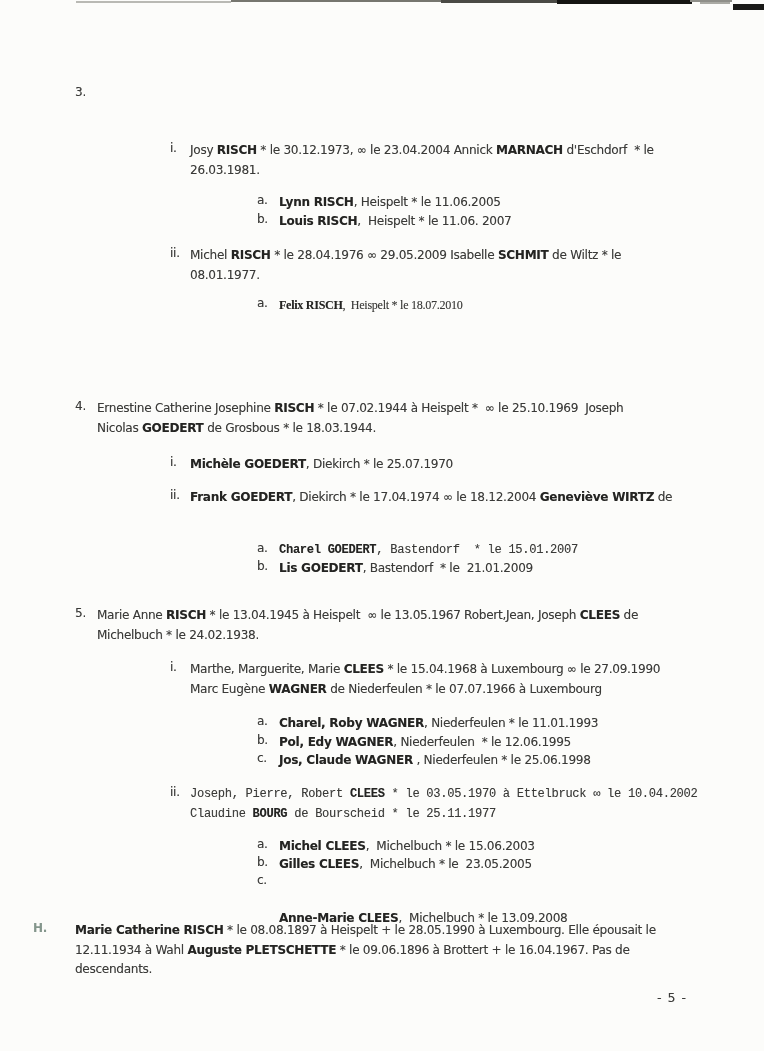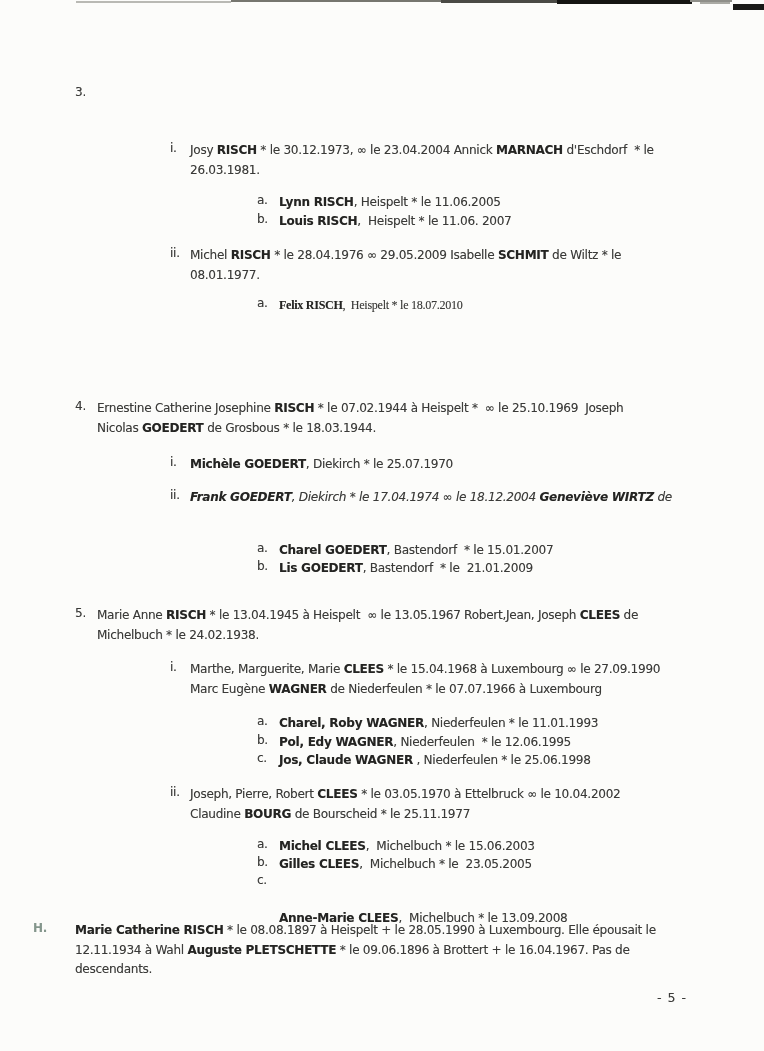--- a/index.html
+++ b/index.html
@@ -94,27 +94,27 @@
       </div>
     </div>
     <div class="entry n2" style="top: 455px; left: 170px;">
       <span class="lbl">i.</span>
       <div class="lines" style="margin-left: 20px;">
         <div class="line"><span class="bd">Michèle GOEDERT</span><span>, Diekirch * le 25.07.1970</span></div>
       </div>
     </div>
     <div class="entry n2" style="top: 488px; left: 170px;">
       <span class="lbl">ii.</span>
-      <div class="lines" style="margin-left: 20px; font-style: italic;">
+      <div class="lines" style="margin-left: 20px;">
         <div class="line"><span class="bd">Frank GOEDERT</span><span>, Diekirch * le 17.04.1974 ∞ le 18.12.2004 </span><span class="bd">Geneviève WIRTZ</span><span> de</span></div>
       </div>
     </div>
     <div class="entry n3" style="top: 541px; left: 257px;">
       <span class="lbl">a.</span>
-      <div class="lines" style="margin-left: 22px;">
+      <div class="lines" style="margin-left: 22px; font-family: Liberation Mono, monospace;">
         <div class="line"><span class="bd">Charel GOEDERT</span><span>, Bastendorf  * le 15.01.2007</span></div>
       </div>
     </div>
     <div class="entry n3" style="top: 559px; left: 257px;">
       <span class="lbl">b.</span>
       <div class="lines" style="margin-left: 22px;">
         <div class="line"><span class="bd">Lis GOEDERT</span><span>, Bastendorf  * le  21.01.2009</span></div>
       </div>
     </div>
     <div class="entry n1" style="top: 606px; left: 75px;">
@@ -144,21 +144,21 @@
       </div>
     </div>
     <div class="entry n3" style="top: 751px; left: 257px;">
       <span class="lbl">c.</span>
       <div class="lines" style="margin-left: 22px;">
         <div class="line"><span class="bd">Jos, Claude WAGNER</span><span> , Niederfeulen * le 25.06.1998</span></div>
       </div>
     </div>
     <div class="entry n2" style="top: 785px; left: 170px;">
       <span class="lbl">ii.</span>
-      <div class="lines" style="margin-left: 20px;">
+      <div class="lines" style="margin-left: 20px; font-family: Liberation Mono, monospace;">
         <div class="line"><span>Joseph, Pierre, Robert </span><span class="bd">CLEES</span><span> * le 03.05.1970 à Ettelbruck ∞ le 10.04.2002</span></div>
         <div class="line"><span>Claudine </span><span class="bd">BOURG</span><span> de Bourscheid * le 25.11.1977</span></div>
       </div>
     </div>
     <div class="entry n3" style="top: 837px; left: 257px;">
       <span class="lbl">a.</span>
       <div class="lines" style="margin-left: 22px;">
         <div class="line"><span class="bd">Michel CLEES</span><span>,  Michelbuch * le 15.06.2003</span></div>
       </div>
     </div>

